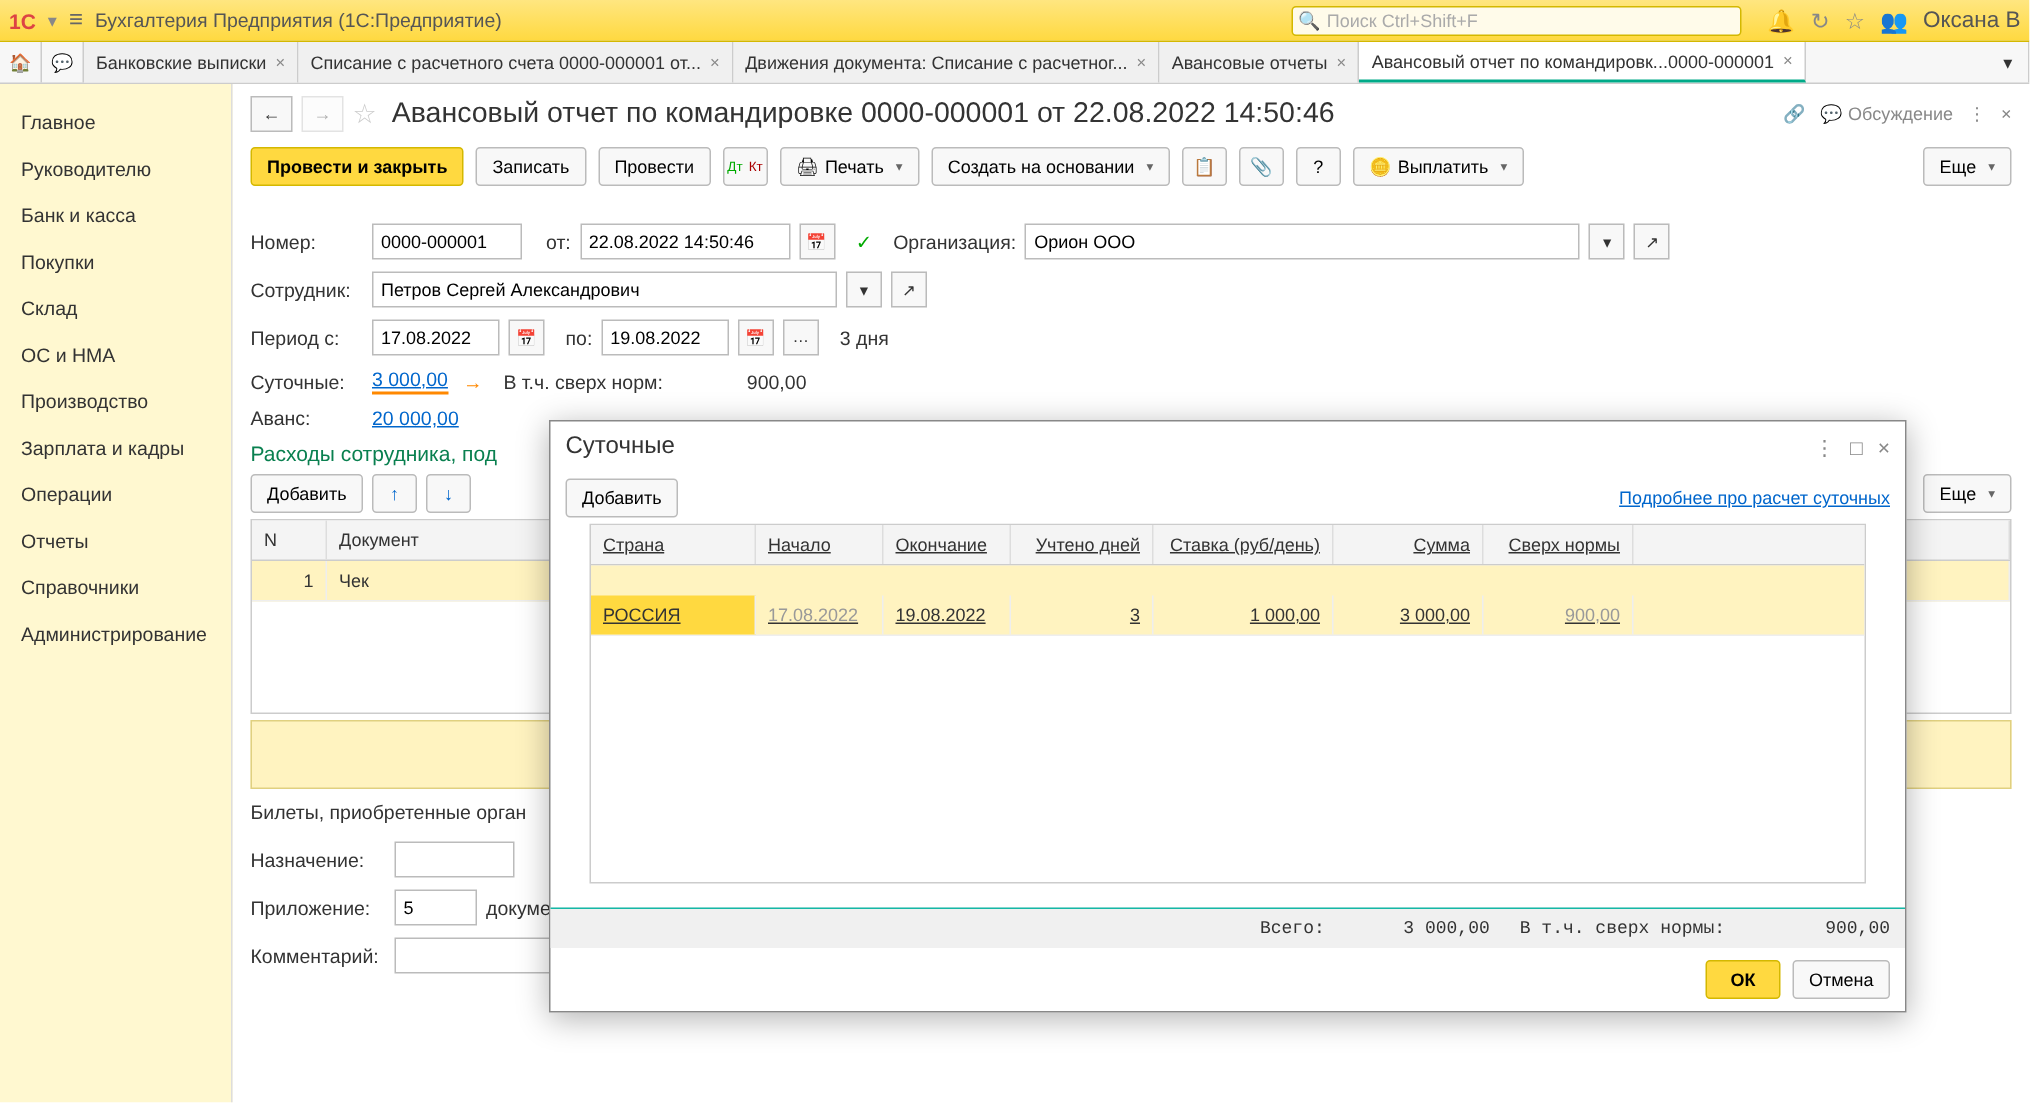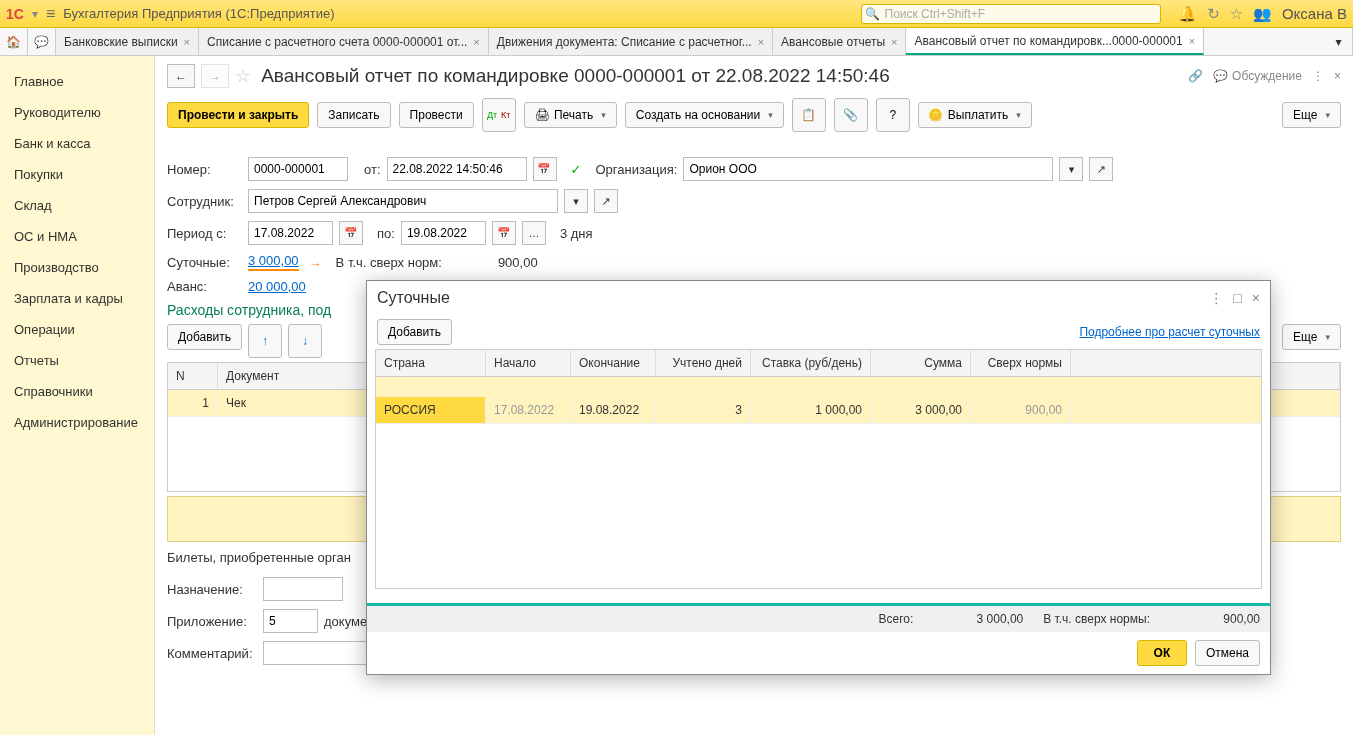--- a/index.html
+++ b/index.html
@@ -23,21 +23,21 @@
 .content { flex: 1; padding: 8px 12px; position: relative; overflow: hidden; }
 .doc-header { display: flex; align-items: center; gap: 6px; margin-bottom: 10px; }
 .nav-btn { width: 28px; height: 24px; border: 1px solid #bbb; background: #f8f8f8; display: flex; align-items: center; justify-content: center; cursor: pointer; }
 .doc-title { font-size: 19px; font-weight: normal; color: #333; margin-left: 4px; }
 .doc-header-right { margin-left: auto; display: flex; gap: 10px; align-items: center; color: #888; }
 .doc-header-right span { cursor: pointer; }
 .toolbar { display: flex; gap: 8px; margin-bottom: 25px; align-items: center; flex-wrap: wrap; }
 .btn { height: 26px; padding: 0 10px; border: 1px solid #bbb; background: #f8f8f8; cursor: pointer; font-size: 12px; display: flex; align-items: center; gap: 4px; border-radius: 3px; }
 .btn.primary { background: #ffd940; border-color: #d4b800; font-weight: bold; }
 .btn.dropdown::after { content: '▾'; margin-left: 4px; font-size: 9px; color: #666; }
-.btn-icon { width: 30px; padding: 16px; justify-content: center; align-items: center; }
+.btn-icon { width: 30px; padding: 6px; justify-content: center; align-items: center; }
 .btn.more { margin-left: auto; }
 .form-row { display: flex; align-items: center; gap: 6px; margin-bottom: 8px; font-size: 13px; }
 .label { width: 75px; }
 .input { height: 24px; border: 1px solid #bbb; padding: 0 5px; font-size: 12px; background: #fff; }
 .input-btn { width: 24px; height: 24px; border: 1px solid #bbb; background: #f8f8f8; display: flex; align-items: center; justify-content: center; cursor: pointer; font-size: 11px; }
 .link { color: #0066cc; text-decoration: underline; cursor: pointer; }
 .link-hot { border-bottom: 2px solid #ff8800; padding-bottom: 1px; }
 .section-title { color: #0a8050; font-size: 14px; margin: 8px 0 6px; }
 .small-toolbar { display: flex; gap: 6px; margin-bottom: 4px; }
 .table { border: 1px solid #ccc; width: 100%; }
@@ -46,29 +46,29 @@
 .table-row { display: flex; border-bottom: 1px solid #eee; }
 .table-row.sel { background: #fff3c0; }
 .td { padding: 6px 8px; border-right: 1px solid #eee; font-size: 12px; }
 .summary-box { background: #fff3c0; border: 1px solid #e0d080; padding: 8px; text-align: center; margin-top: 4px; font-size: 12px; }
 .popup { position: absolute; left: 366px; top: 280px; width: 905px; height: 395px; background: #fff; border: 1px solid #888; box-shadow: 0 4px 20px rgba(0,0,0,0.3); z-index: 100; display: flex; flex-direction: column; }
 .popup-header { display: flex; align-items: center; padding: 8px 10px; }
 .popup-title { font-size: 16px; }
 .popup-header-right { margin-left: auto; display: flex; gap: 10px; color: #888; }
 .popup-header-right span { cursor: pointer; font-size: 14px; }
 .popup-toolbar { display: flex; padding: 4px 10px; align-items: center; }
-.popup-body { flex: 1; padding: 0 8px; overflow: hidden; }
+.popup-body { flex: 1; padding: 0 26px; overflow: hidden; text-decoration: underline; }
 .popup-table-wrap { border: 1px solid #ccc; height: 240px; overflow: auto; }
 .popup-table-header { display: flex; background: #f4f4f4; border-bottom: 1px solid #ccc; }
 .pth { padding: 6px 8px; border-right: 1px solid #ddd; font-size: 12px; }
 .popup-table-row { display: flex; background: #fff3c0; border-bottom: 1px solid #eee; }
 .ptd { padding: 6px 8px; border-right: 1px solid #eee; font-size: 12px; margin-top: 20px; }
 .ptd.sel { background: #ffd940; }
 .ptd.gray { color: #999; }
-.popup-totals { display: flex; padding: 6px 10px; background: #f0f0f0; border-top: 3px solid #14b8a6; font-size: 12px; }
+.popup-totals { display: flex; padding: 6px 10px; background: #f0f0f0; border-top: 1px solid #14b8a6; font-size: 12px; font-family: Liberation Mono, monospace; }
 .popup-totals .lab { margin-left: auto; }
 .popup-totals .val { width: 100px; text-align: right; margin-left: 10px; }
 .popup-footer { display: flex; justify-content: flex-end; padding: 8px 10px; gap: 8px; }
 .right-align { text-align: right; }
 </style>
 </head>
 <body>
 
 <div class="topbar">
   <span class="logo">1C</span>

